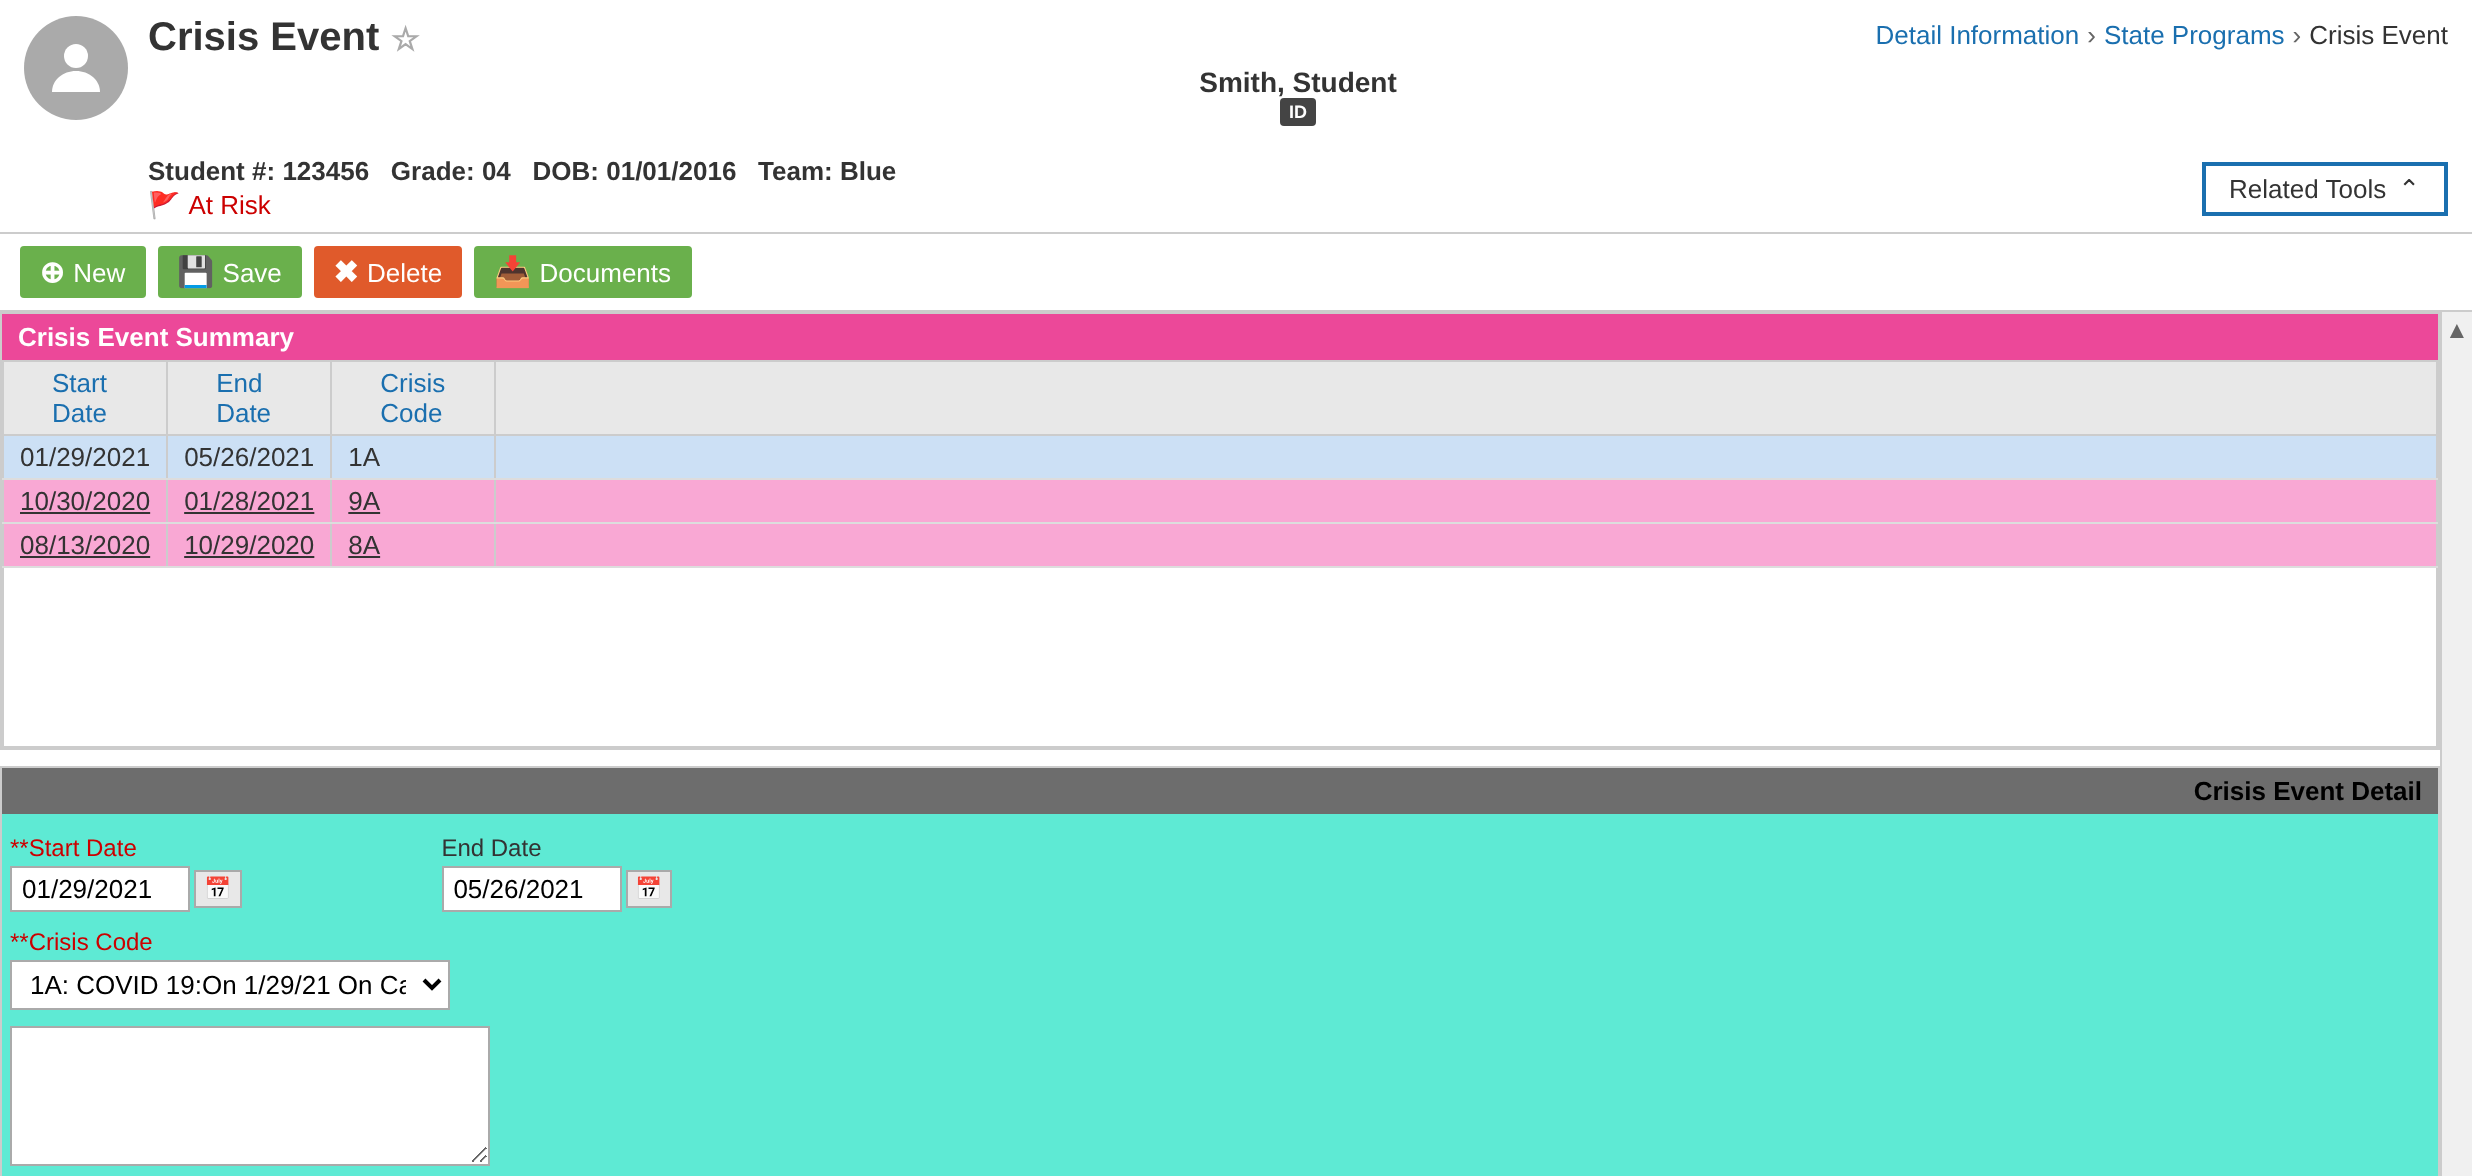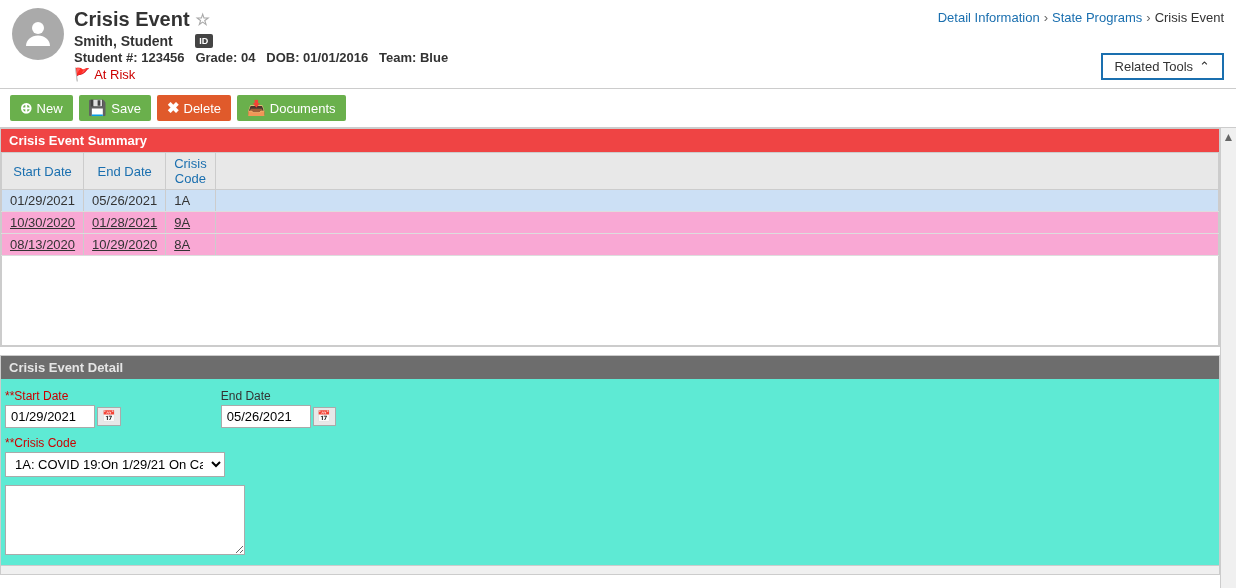--- a/index.html
+++ b/index.html
@@ -21,22 +21,22 @@
       display: flex;
       align-items: center;
       justify-content: center;
       margin-right: 10px;
       flex-shrink: 0;
     }
     .avatar svg { width: 36px; height: 36px; fill: #6e6e6e; }
     .header-info { flex: 1; }
     .page-title { font-size: 20px; font-weight: bold; color: #333; display: flex; align-items: center; gap: 6px; }
     .star-icon { color: #aaa; font-size: 16px; cursor: pointer; }
-    .student-name { font-size: 14px; font-weight: bold; color: #333; display: flex; align-items: center; gap: 22px; margin-top: 2px; }
-    .student-meta { font-size: 13px; color: #333; margin-top: 1px; }
+    .student-name { font-size: 14px; font-weight: bold; color: #333; display: flex; align-items: center; gap: 0; margin-top: 2px; flex-direction: column; }
+    .student-meta { font-size: 13px; color: #333; margin-top: 15px; }
     .student-meta span { font-weight: bold; }
     .at-risk { color: #cc0000; font-size: 13px; margin-top: 2px; display: flex; align-items: center; gap: 4px; }
     .flag-icon { color: #cc0000; }
 
     
     .breadcrumb {
       position: absolute;
       top: 10px;
       right: 12px;
       font-size: 13px;
@@ -107,42 +107,43 @@
       border-left: 1px solid #ccc;
       display: flex;
       flex-direction: column;
       align-items: center;
       padding-top: 2px;
     }
     .scroll-arrow { color: #666; cursor: pointer; font-size: 12px; }
 
     
     .section-header {
-      background: #ef4444;
+      background: #ec4899;
       color: #fff;
       padding: 4px 8px;
       font-size: 13px;
       font-weight: bold;
     }
     .section-header.detail-header {
       background: #6d6d6d;
-      color: #e5e5e5;
+      color: #000000;
+      text-align: right;
     }
 
     .summary-table {
       width: 100%;
       border-collapse: collapse;
       border: 1px solid #ccc;
       margin-bottom: 0;
     }
     .summary-table th {
       background: #e8e8e8;
       color: #1a6faf;
-      text-align: center;
-      padding: 3px 8px;
+      text-align: left;
+      padding: 3px 24px;
       border-right: 1px solid #ccc;
       border-bottom: 1px solid #ccc;
       font-weight: normal;
       cursor: pointer;
       margin-top: 19px;
     }
     .summary-table td {
       padding: 3px 8px;
       border-right: 1px solid #ccc;
       border-bottom: 1px solid #ddd;

